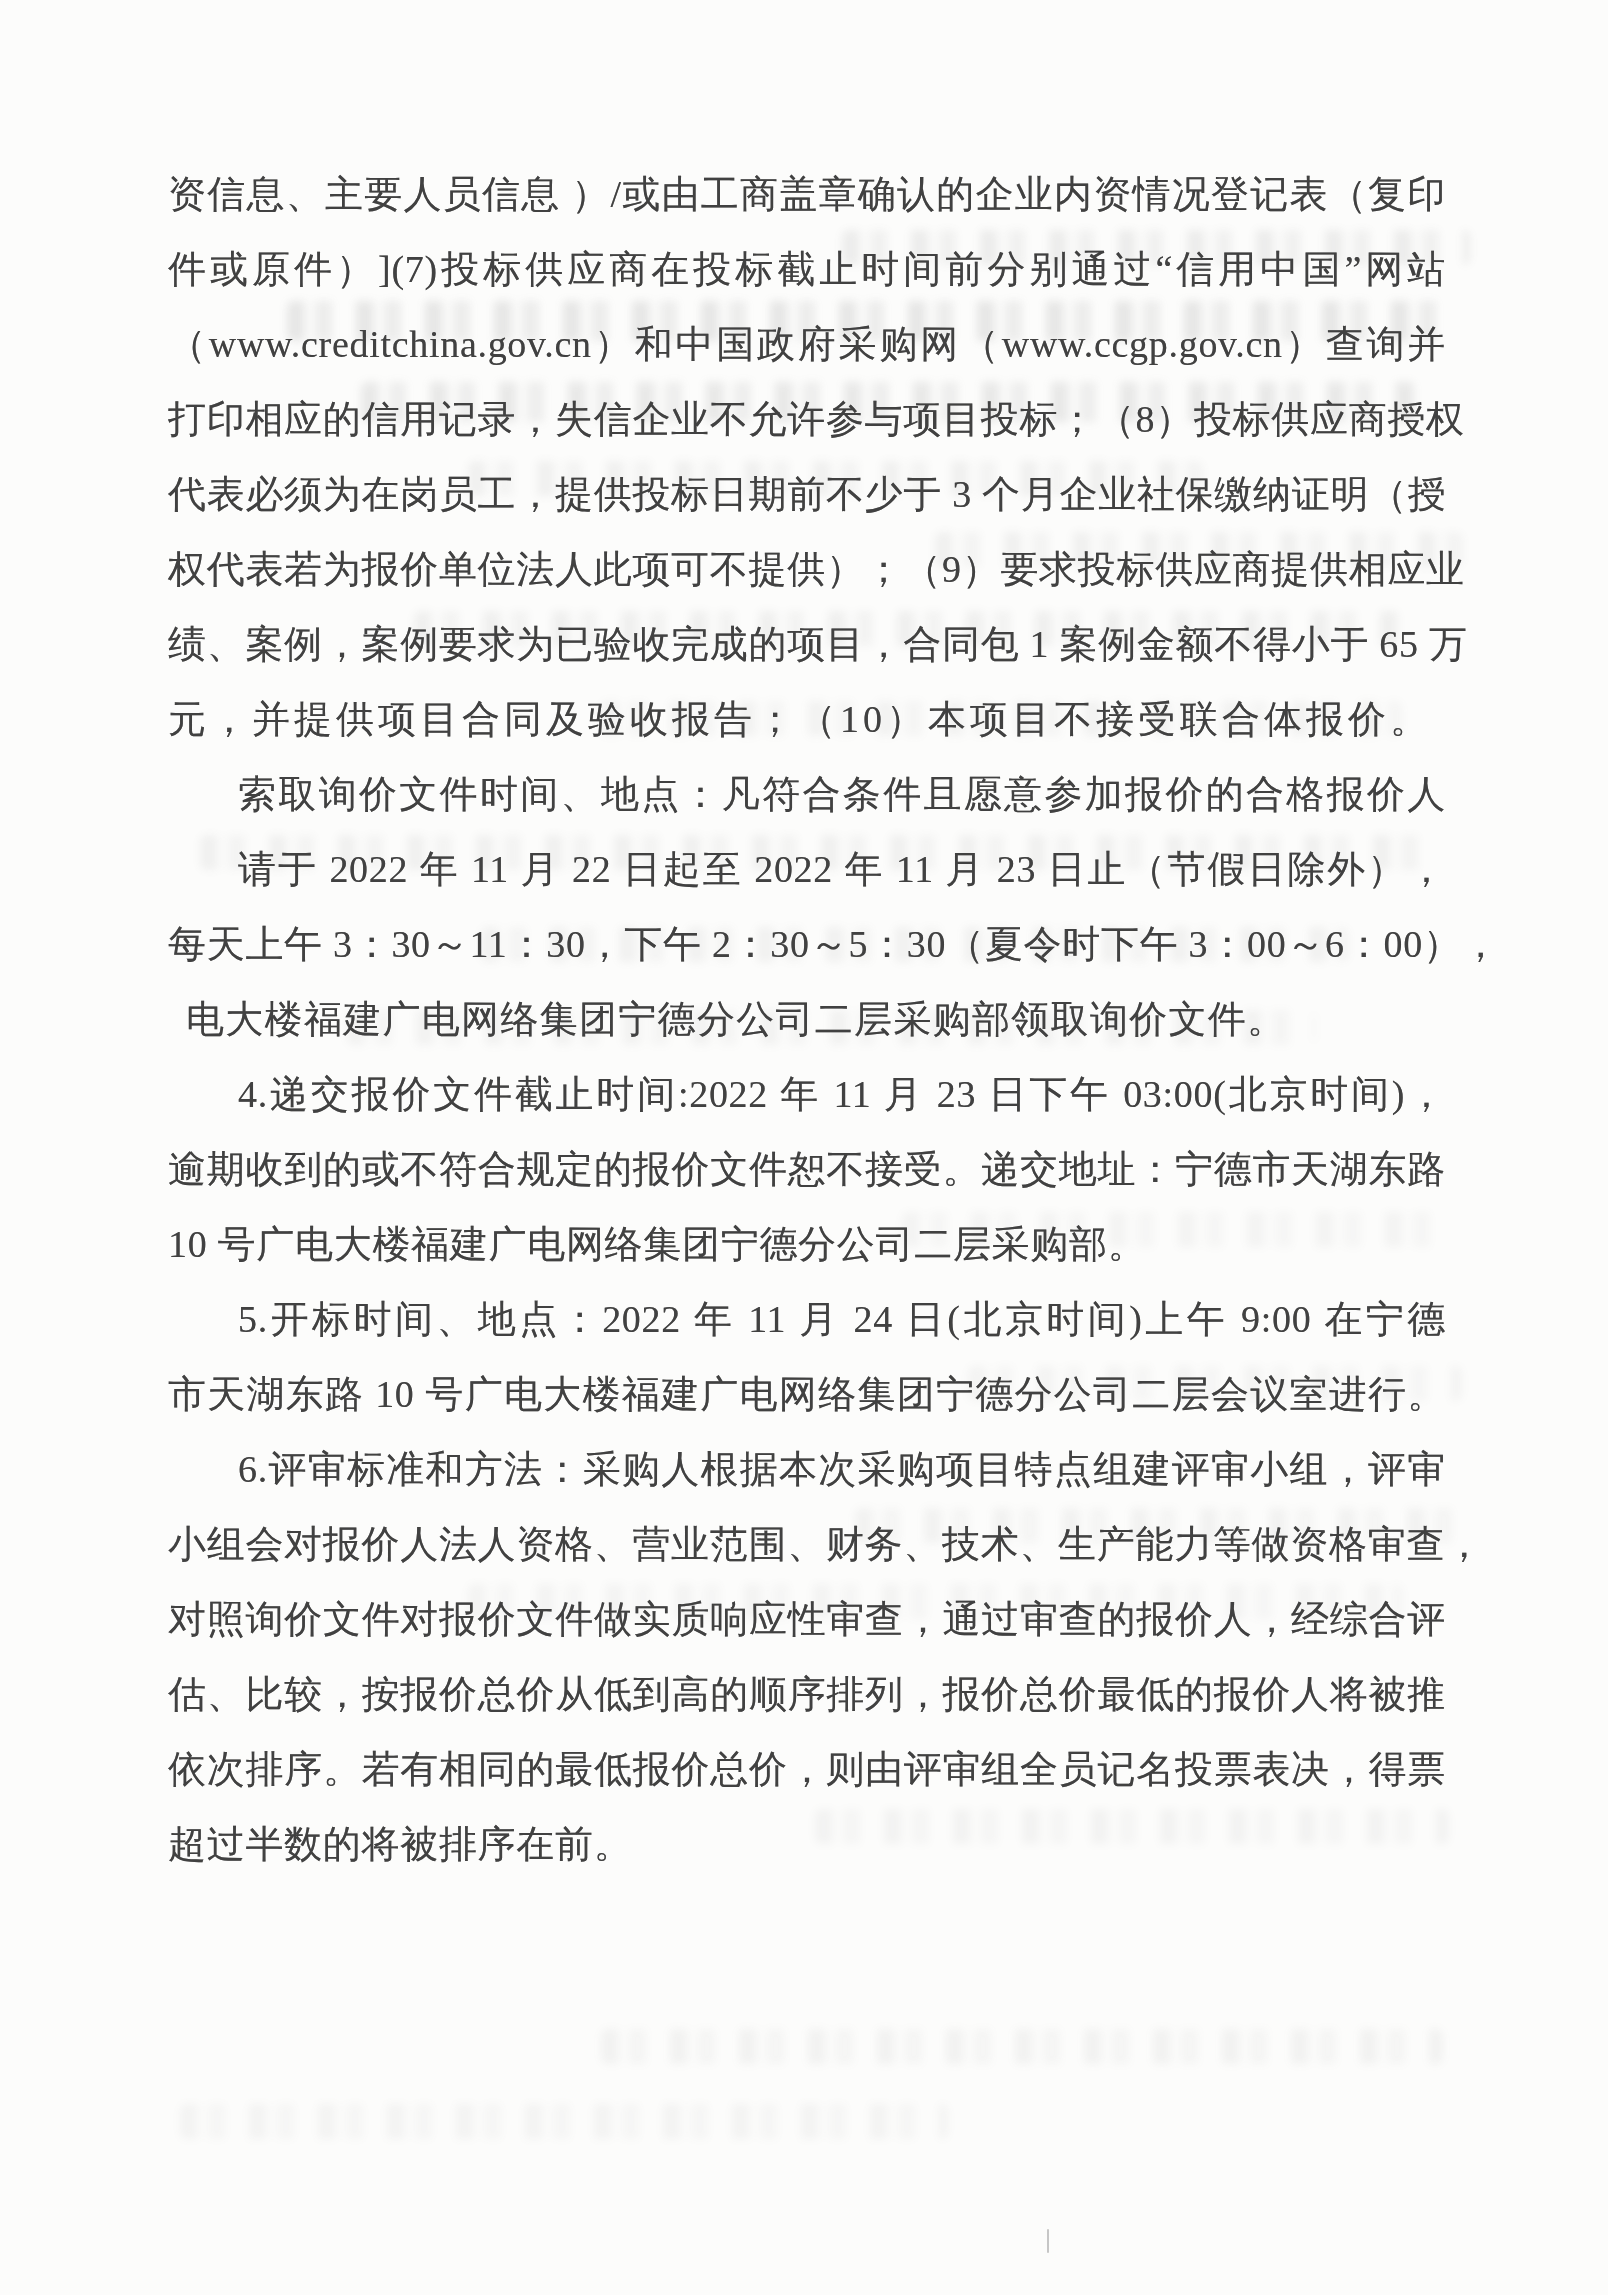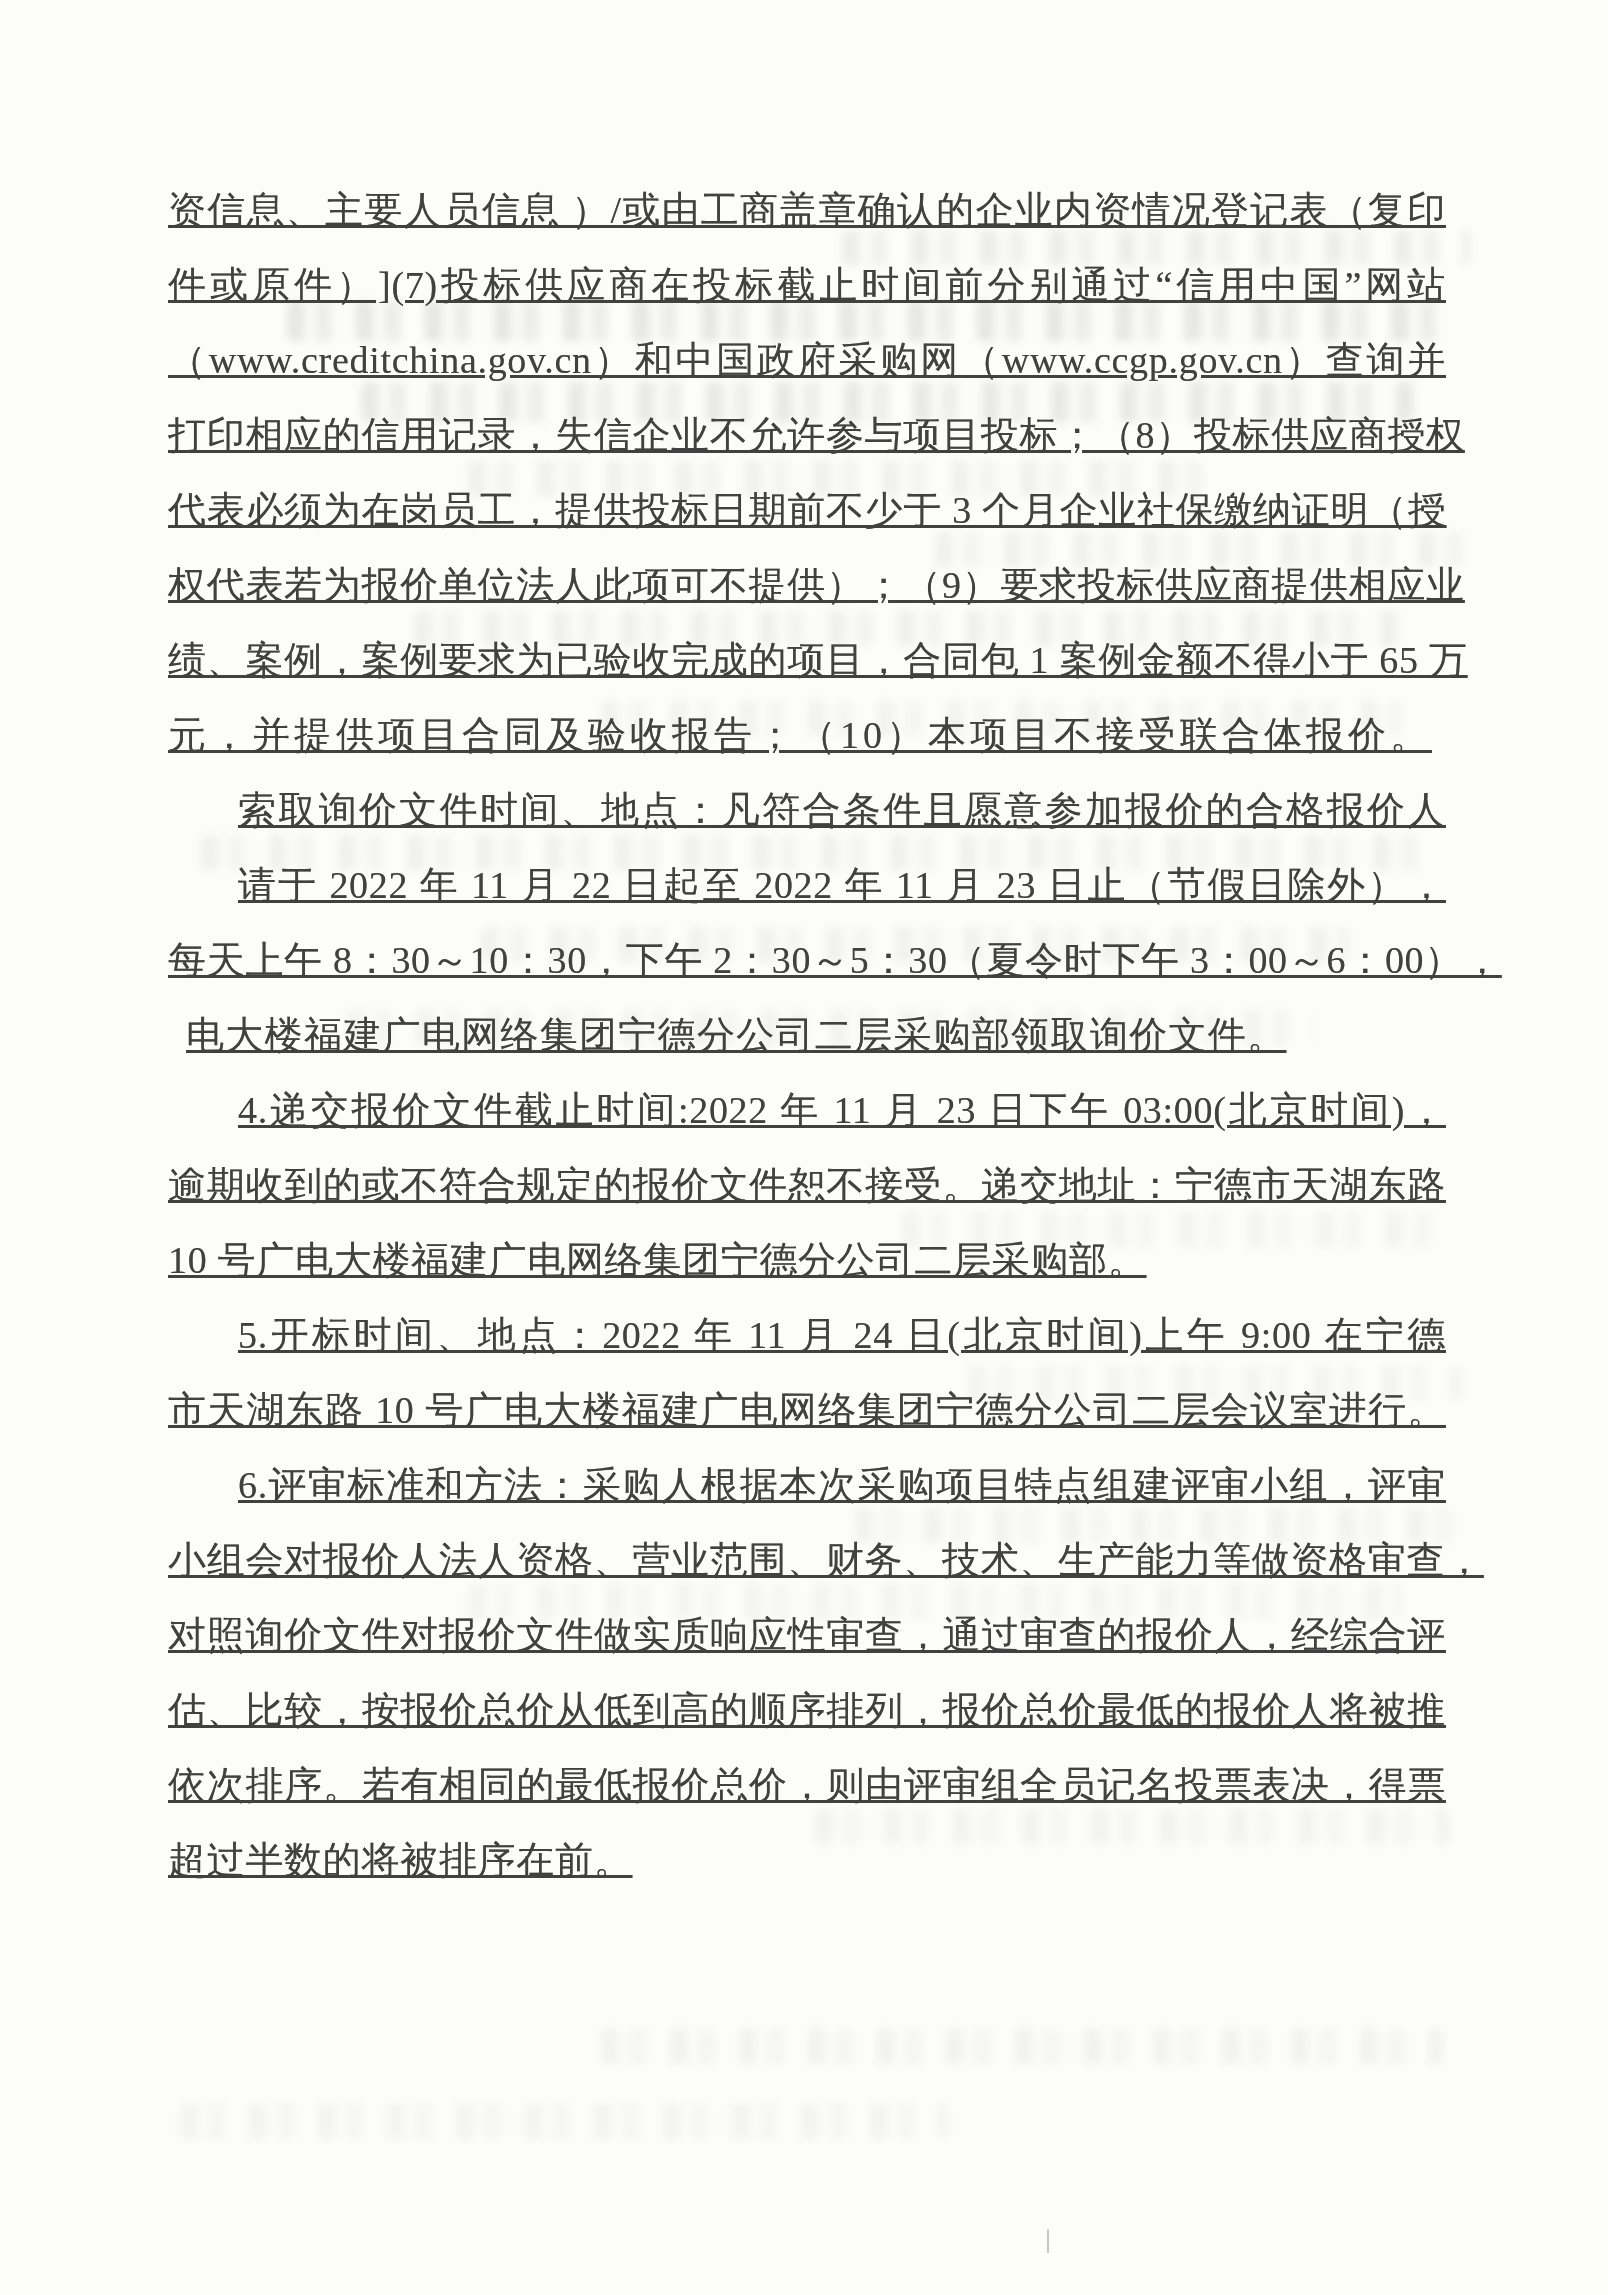--- a/index.html
+++ b/index.html
@@ -12,23 +12,22 @@
     width: 1609px;
     height: 2295px;
     background: #fcfcfb;
     overflow: hidden;
     font-family: "Liberation Serif", "DejaVu Serif", serif;
     color: #414141;
   }
   .textblock {
     position: absolute;
     left: 168px;
-    top: 173px;
+    top: 157px;
     width: 1278px;
-    text-decoration: underline;
   }
   .line {
     display: block;
     box-sizing: border-box;
     width: 100%;
     height: 75px;
     line-height: 75px;
     font-size: 38px;
     letter-spacing: 0.7px;
     word-break: keep-all;
@@ -98,21 +97,21 @@
     <div class="line">资信息、主要人员信息 ）/或由工商盖章确认的企业内资情况登记表（复印</div>
     <div class="line">件或原件）](7)投标供应商在投标截止时间前分别通过“信用中国”网站</div>
     <div class="line">（www.creditchina.gov.cn）和中国政府采购网（www.ccgp.gov.cn）查询并</div>
     <div class="line">打印相应的信用记录，失信企业不允许参与项目投标；（8）投标供应商授权</div>
     <div class="line">代表必须为在岗员工，提供投标日期前不少于 3 个月企业社保缴纳证明（授</div>
     <div class="line">权代表若为报价单位法人此项可不提供）；（9）要求投标供应商提供相应业</div>
     <div class="line">绩、案例，案例要求为已验收完成的项目，合同包 1 案例金额不得小于 65 万</div>
     <div class="line short sp6">元，并提供项目合同及验收报告；（10）本项目不接受联合体报价。</div>
     <div class="line indent">索取询价文件时间、地点：凡符合条件且愿意参加报价的合格报价人</div>
     <div class="line indent">请于 2022 年 11 月 22 日起至 2022 年 11 月 23 日止（节假日除外），</div>
-    <div class="line">每天上午 8：30～10：30，下午 2：30～5：30（夏令时下午 3：00～6：00），</div>
+    <div class="line">每天上午 3：30～11：30，下午 2：30～5：30（夏令时下午 3：00～6：00），</div>
     <div class="line short sp2">电大楼福建广电网络集团宁德分公司二层采购部领取询价文件。</div>
     <div class="line indent">4.递交报价文件截止时间:2022 年 11 月 23 日下午 03:00(北京时间)，</div>
     <div class="line">逾期收到的或不符合规定的报价文件恕不接受。递交地址：宁德市天湖东路</div>
     <div class="line short">10 号广电大楼福建广电网络集团宁德分公司二层采购部。</div>
     <div class="line indent">5.开标时间、地点：2022 年 11 月 24 日(北京时间)上午 9:00 在宁德</div>
     <div class="line">市天湖东路 10 号广电大楼福建广电网络集团宁德分公司二层会议室进行。</div>
     <div class="line indent">6.评审标准和方法：采购人根据本次采购项目特点组建评审小组，评审</div>
     <div class="line">小组会对报价人法人资格、营业范围、财务、技术、生产能力等做资格审查，</div>
     <div class="line">对照询价文件对报价文件做实质响应性审查，通过审查的报价人，经综合评</div>
     <div class="line">估、比较，按报价总价从低到高的顺序排列，报价总价最低的报价人将被推</div>

